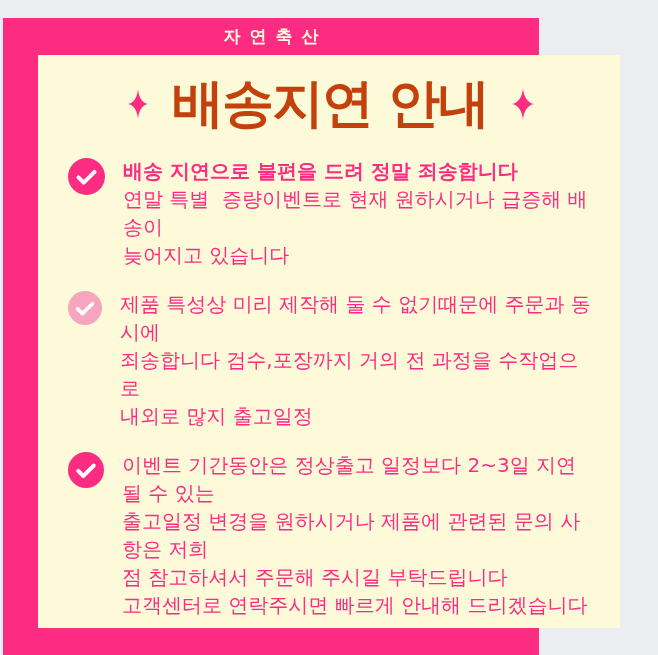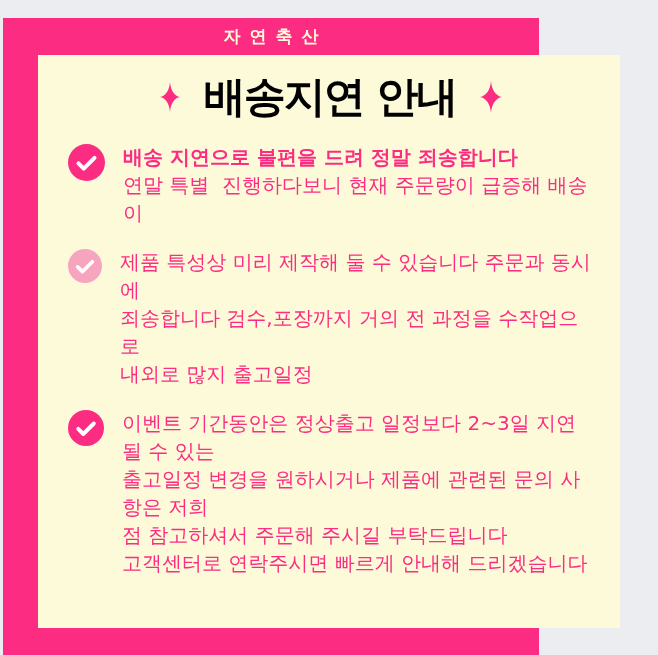--- a/index.html
+++ b/index.html
@@ -24,21 +24,21 @@
   .panel {
     position:absolute; left:35px; top:37px; width:582px; height:573px;
     background:#FDFADA;
     padding:10px 26px 0 30px;
   }
   .title-row {
     display:flex; align-items:center; justify-content:center; gap:24px;
     margin:4px 0 18px 0;
   }
   .title-text {
-    color:#000000; font-weight:bold; font-size:42px; letter-spacing:-2px;
+    color:#c2410c; font-weight:bold; font-size:52px; letter-spacing:-2px;
     white-space:nowrap;
   }
   .sparkle { display:block; fill:#FB2C81; }
   .bullet { display:flex; gap:18px; margin-bottom:21px; }
   .check { flex:0 0 auto; margin-top:1px; }
   .check svg { display:block; }
   .lines { color:#FB2C81; font-size:20px; line-height:28px; }
   .line { white-space:pre-wrap; }
   .line.bold { font-weight:bold; }
 </style>
@@ -65,33 +65,34 @@
 
     <div class="bullet">
       <span class="check">
         <svg width="37" height="37" viewBox="0 0 24 24">
           <circle cx="12" cy="12" r="12" fill="#FB2C81"></circle>
           <path d="M6.8 12.6 L10.2 16 L17.2 9" stroke="#FFFFFF" stroke-width="2.6" fill="none" stroke-linecap="round" stroke-linejoin="round"></path>
         </svg>
       </span>
       <div class="lines">
         <div class="line bold">배송 지연으로 불편을 드려 정말 죄송합니다</div>
-        <div class="line">연말 특별  진행하다보니 현재 주문량이 급증해 배송이</div>
+        <div class="line">연말 특별  증량이벤트로 현재 원하시거나 급증해 배송이</div>
+        <div class="line">늦어지고 있습니다</div>
       </div>
     </div>
 
     <div class="bullet">
       <span class="check">
         <svg width="34" height="34" viewBox="0 0 24 24">
           <circle cx="12" cy="12" r="12" fill="#F7A4BF"></circle>
           <path d="M6.8 12.6 L10.2 16 L17.2 9" stroke="#FFFFFF" stroke-width="2.6" fill="none" stroke-linecap="round" stroke-linejoin="round"></path>
         </svg>
       </span>
       <div class="lines">
-        <div class="line">제품 특성상 미리 제작해 둘 수 있습니다 주문과 동시에</div>
+        <div class="line">제품 특성상 미리 제작해 둘 수 없기때문에 주문과 동시에</div>
         <div class="line">죄송합니다 검수,포장까지 거의 전 과정을 수작업으로</div>
         <div class="line">내외로 많지 출고일정</div>
       </div>
     </div>
 
     <div class="bullet">
       <span class="check">
         <svg width="36" height="36" viewBox="0 0 24 24">
           <circle cx="12" cy="12" r="12" fill="#FB2C81"></circle>
           <path d="M6.8 12.6 L10.2 16 L17.2 9" stroke="#FFFFFF" stroke-width="2.6" fill="none" stroke-linecap="round" stroke-linejoin="round"></path>

